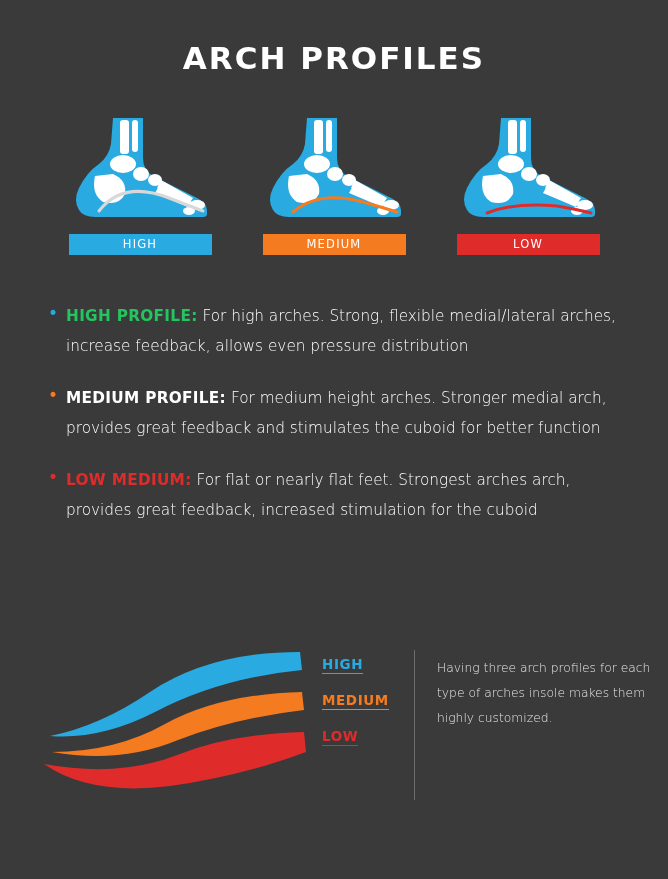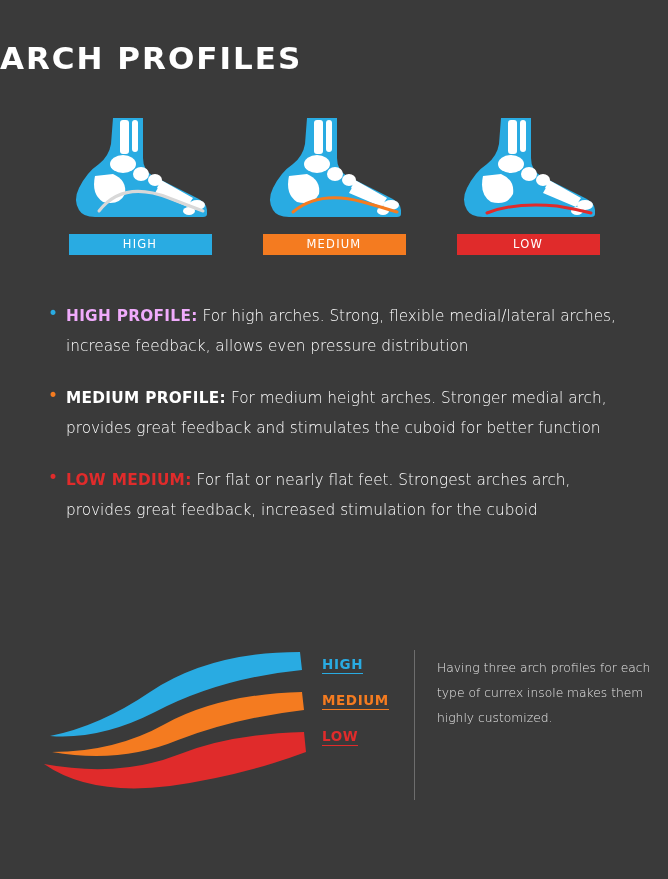--- a/index.html
+++ b/index.html
@@ -15,20 +15,21 @@
     overflow: hidden;
   }
   .page {
     position: relative;
     width: 668px;
     height: 879px;
     background: #3a3a3a;
     box-sizing: border-box;
   }
   .title {
+    text-align: center;
     font-size: 31px;
     font-weight: bold;
     letter-spacing: 2px;
     color: #ffffff;
     padding-top: 40px;
   }
 
   
   .feet-row {
     display: flex;
@@ -211,21 +212,21 @@
       <div class="foot-label" style="background:#e02b2b">LOW</div>
     </div>
 
   </div>
 
   <div class="bullets">
 
     <div class="bullet">
       <span class="dot" style="color:#29abe2">•</span>
       <div class="btext">
-        <span class="bhead" style="color:#f0abfc">HIGH PROFILE:</span><span> For high arches. Strong, flexible medial/lateral arches, increase feedback, allows even pressure distribution</span>
+        <span class="bhead" style="color:#22c55e">HIGH PROFILE:</span><span> For high arches. Strong, flexible medial/lateral arches, increase feedback, allows even pressure distribution</span>
       </div>
     </div>
 
     <div class="bullet">
       <span class="dot" style="color:#f47b20">•</span>
       <div class="btext">
         <span class="bhead" style="color:#ffffff">MEDIUM PROFILE:</span><span> For medium height arches. Stronger medial arch, provides great feedback and stimulates the cuboid for better function</span>
       </div>
     </div>
 
@@ -249,17 +250,17 @@
     </div>
 
     <div class="legend">
       <div style="color:#29abe2"><span class="underline">HIGH</span></div>
       <div style="color:#f47b20"><span class="underline">MEDIUM</span></div>
       <div style="color:#e02b2b"><span class="underline">LOW</span></div>
     </div>
 
     <div class="divider"></div>
 
-    <div class="note">Having three arch profiles for each type of currex insole makes them highly customized.</div>
+    <div class="note">Having three arch profiles for each type of arches insole makes them highly customized.</div>
 
   </div>
 
 </div>
 
 </body></html>

